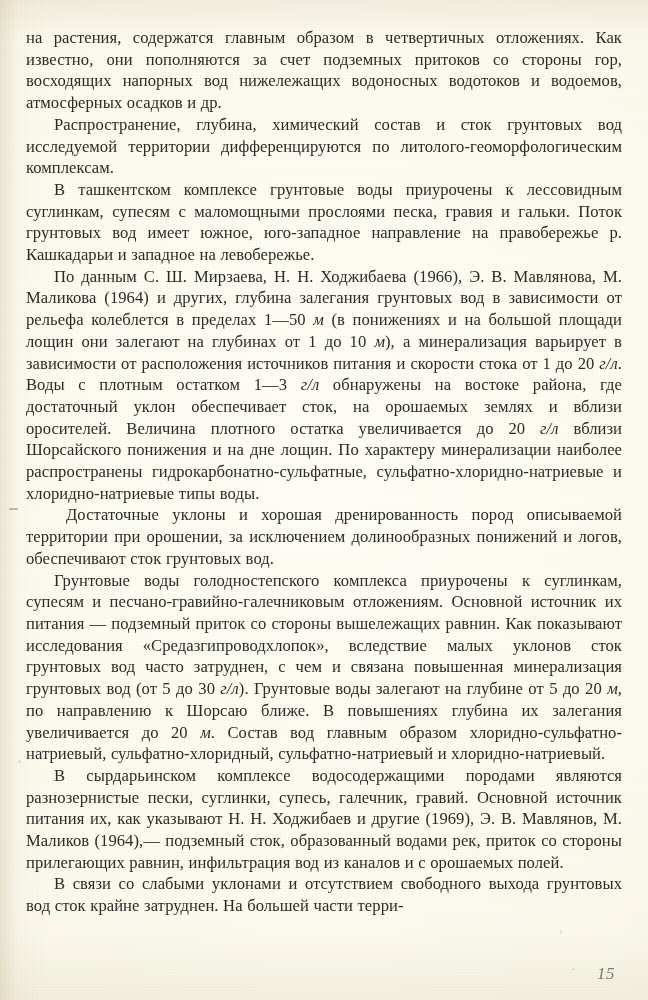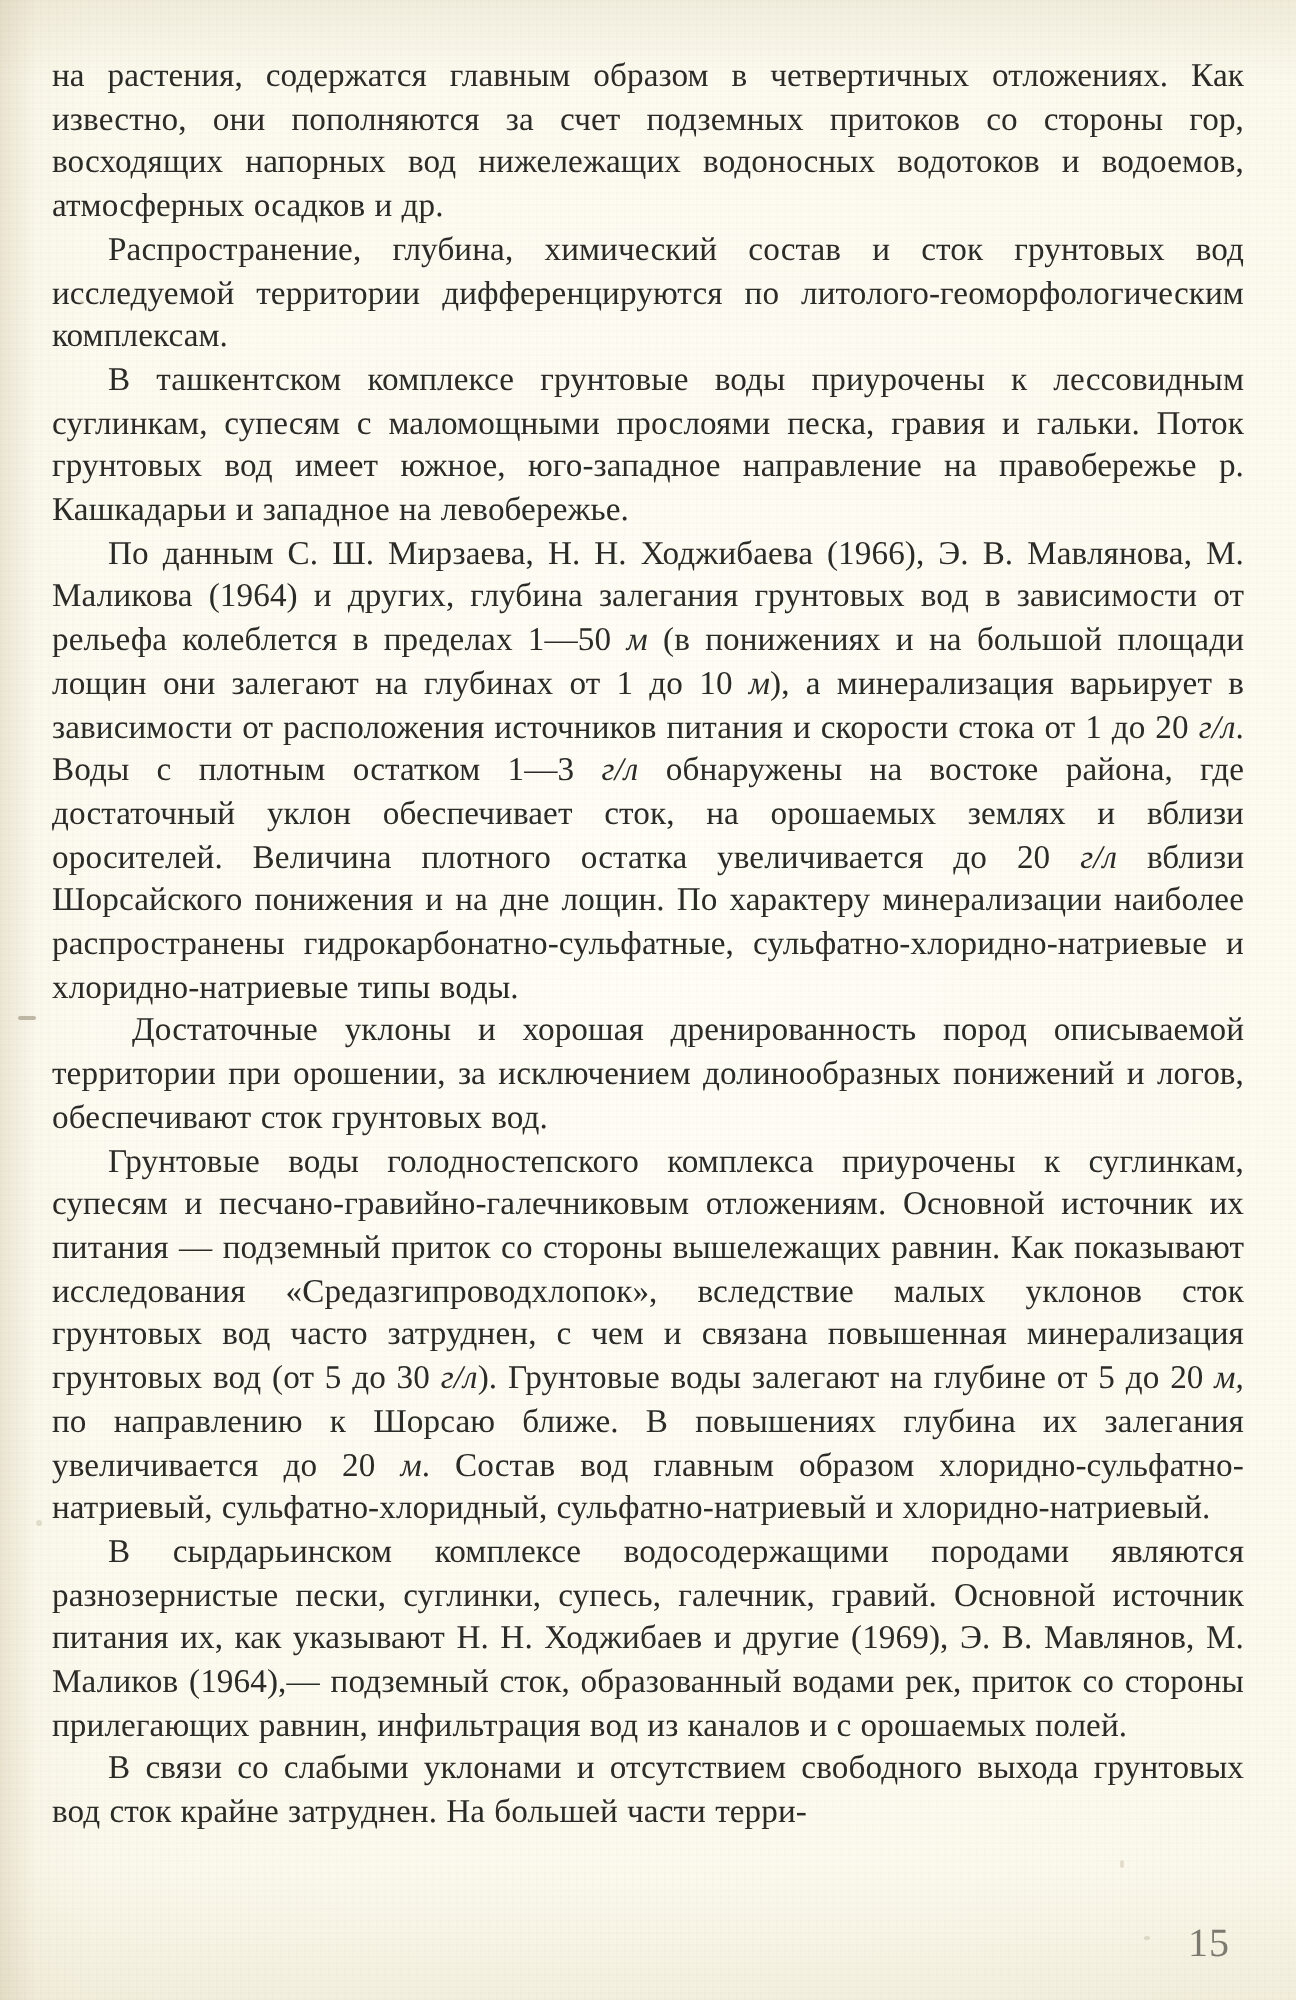--- a/index.html
+++ b/index.html
@@ -82,24 +82,25 @@
   p.para.indent-wide {
     text-indent: 40px;
   }
   em.unit {
     font-style: italic;
   }
   .page-number {
     position: absolute;
     right: 33px;
     bottom: 18px;
-    font-size: 20px;
+    font-size: 17px;
     line-height: 1;
     color: #7c7a70;
     letter-spacing: 0.5px;
+    font-style: italic;
   }
 </style>
 </head>
 <body>
 
 <div class="page">
 
   <div class="body-text">
 
     <p class="para cont">на растения, содержатся главным образом в четвертичных отложениях. Как известно, они пополняются за счет подземных притоков со стороны гор, восходящих напорных вод нижележащих водоносных водотоков и водоемов, атмосферных осадков и др.</p>

